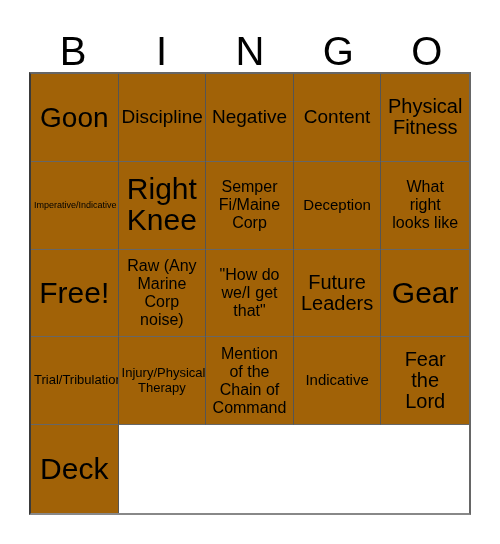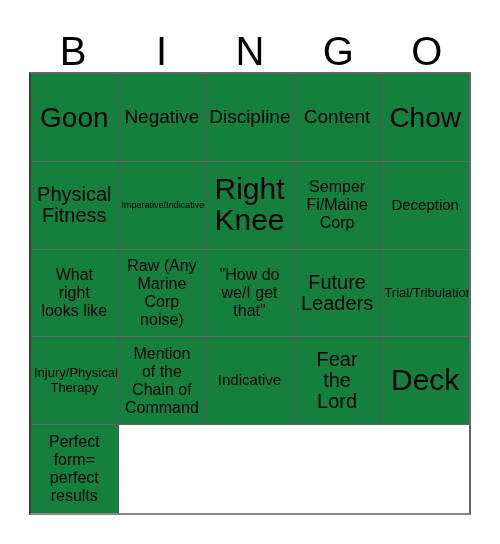--- a/index.html
+++ b/index.html
@@ -67,21 +67,21 @@
   .cell {
     border-right: 1px solid #555555;
     border-bottom: 1px solid #666666;
     box-sizing: border-box;
     display: flex;
     align-items: center;
     justify-content: center;
     text-align: center;
     padding: 4px 3px;
     overflow: hidden;
-    background: #15803d;
+    background: #a16207;
   }
   .grid .cell:nth-child(5n) { border-right: none; }
   .grid .cell:nth-child(n+21) { border-bottom: none; }
 
   .cell-text {
     display: block;
     width: 100%;
     line-height: 1.07;
     white-space: pre-line;
     word-break: normal;
@@ -108,30 +108,27 @@
     <div class="header-letter">N</div>
     <div class="header-letter">G</div>
     <div class="header-letter">O</div>
   </div>
 
   <div class="grid">
     <div class="cell">
         <span class="cell-text sz-lg">Goon</span>
       </div>
     <div class="cell">
+        <span class="cell-text sz-sm">Discipline</span>
+      </div>
+    <div class="cell">
         <span class="cell-text sz-sm">Negative</span>
       </div>
     <div class="cell">
-        <span class="cell-text sz-sm">Discipline</span>
-      </div>
-    <div class="cell">
         <span class="cell-text sz-sm">Content</span>
-      </div>
-    <div class="cell">
-        <span class="cell-text sz-lg">Chow</span>
       </div>
 
     <div class="cell">
         <span class="cell-text sz-md">Physical
 Fitness</span>
       </div>
     <div class="cell">
         <span class="cell-text sz-micro">Imperative/Indicative</span>
       </div>
     <div class="cell">
@@ -144,38 +141,44 @@
 Corp</span>
       </div>
 
     <div class="cell">
         <span class="cell-text sz-xxs">Deception</span>
       </div>
     <div class="cell">
         <span class="cell-text sz-xs">What
 right
 looks like</span>
+      </div>
+    <div class="cell">
+        <span class="cell-text sz-xl">Free!</span>
       </div>
     <div class="cell">
         <span class="cell-text sz-xs">Raw (Any
 Marine
 Corp
 noise)</span>
       </div>
     <div class="cell">
         <span class="cell-text sz-xs">"How do
 we/I get
 that"</span>
       </div>
 
     <div class="cell">
         <span class="cell-text sz-md">Future
 Leaders</span>
       </div>
     <div class="cell">
+        <span class="cell-text sz-xl">Gear</span>
+      </div>
+    <div class="cell">
         <span class="cell-text sz-tiny">Trial/Tribulation</span>
       </div>
     <div class="cell">
         <span class="cell-text sz-tiny">Injury/Physical
 Therapy</span>
       </div>
     <div class="cell">
         <span class="cell-text sz-xs">Mention
 of the
 Chain of
@@ -186,21 +189,15 @@
         <span class="cell-text sz-xxs">Indicative</span>
       </div>
     <div class="cell">
         <span class="cell-text sz-md">Fear
 the
 Lord</span>
       </div>
     <div class="cell">
         <span class="cell-text sz-xl">Deck</span>
       </div>
-    <div class="cell">
-        <span class="cell-text sz-xs">Perfect
-form=
-perfect
-results</span>
-      </div>
   </div>
 
 </div>
 
 </body></html>

